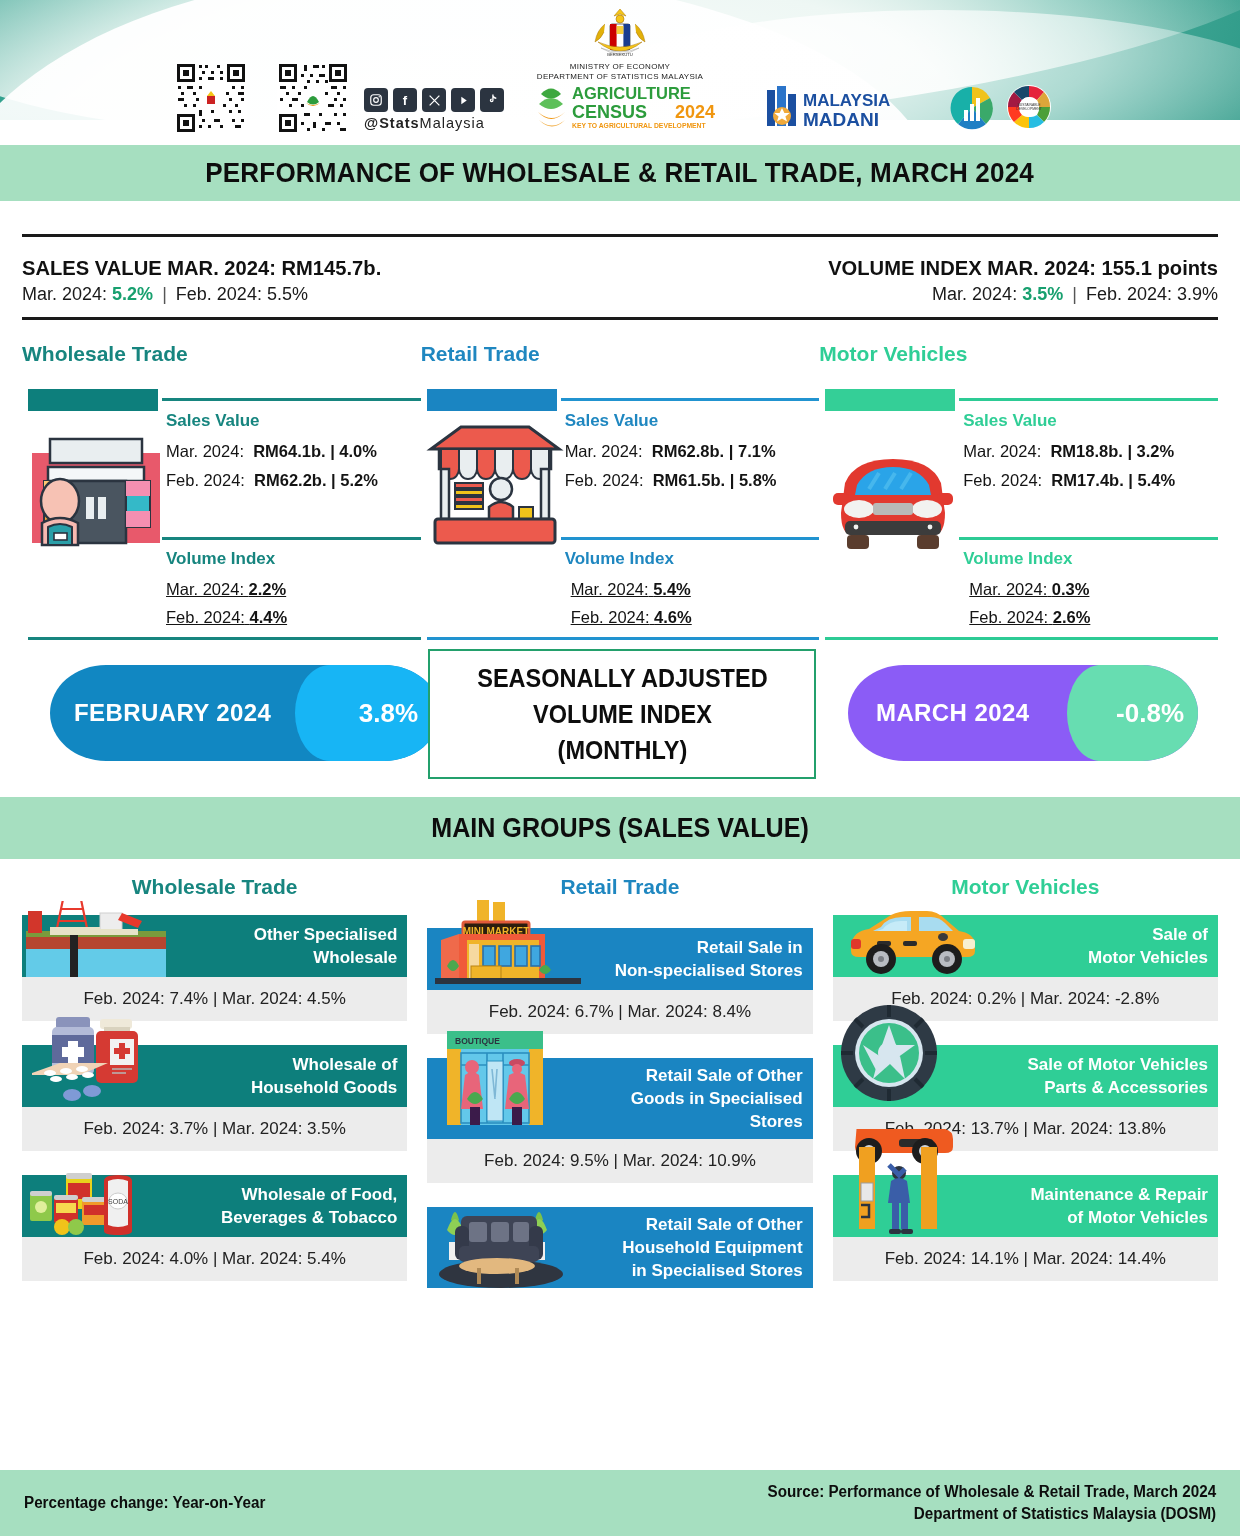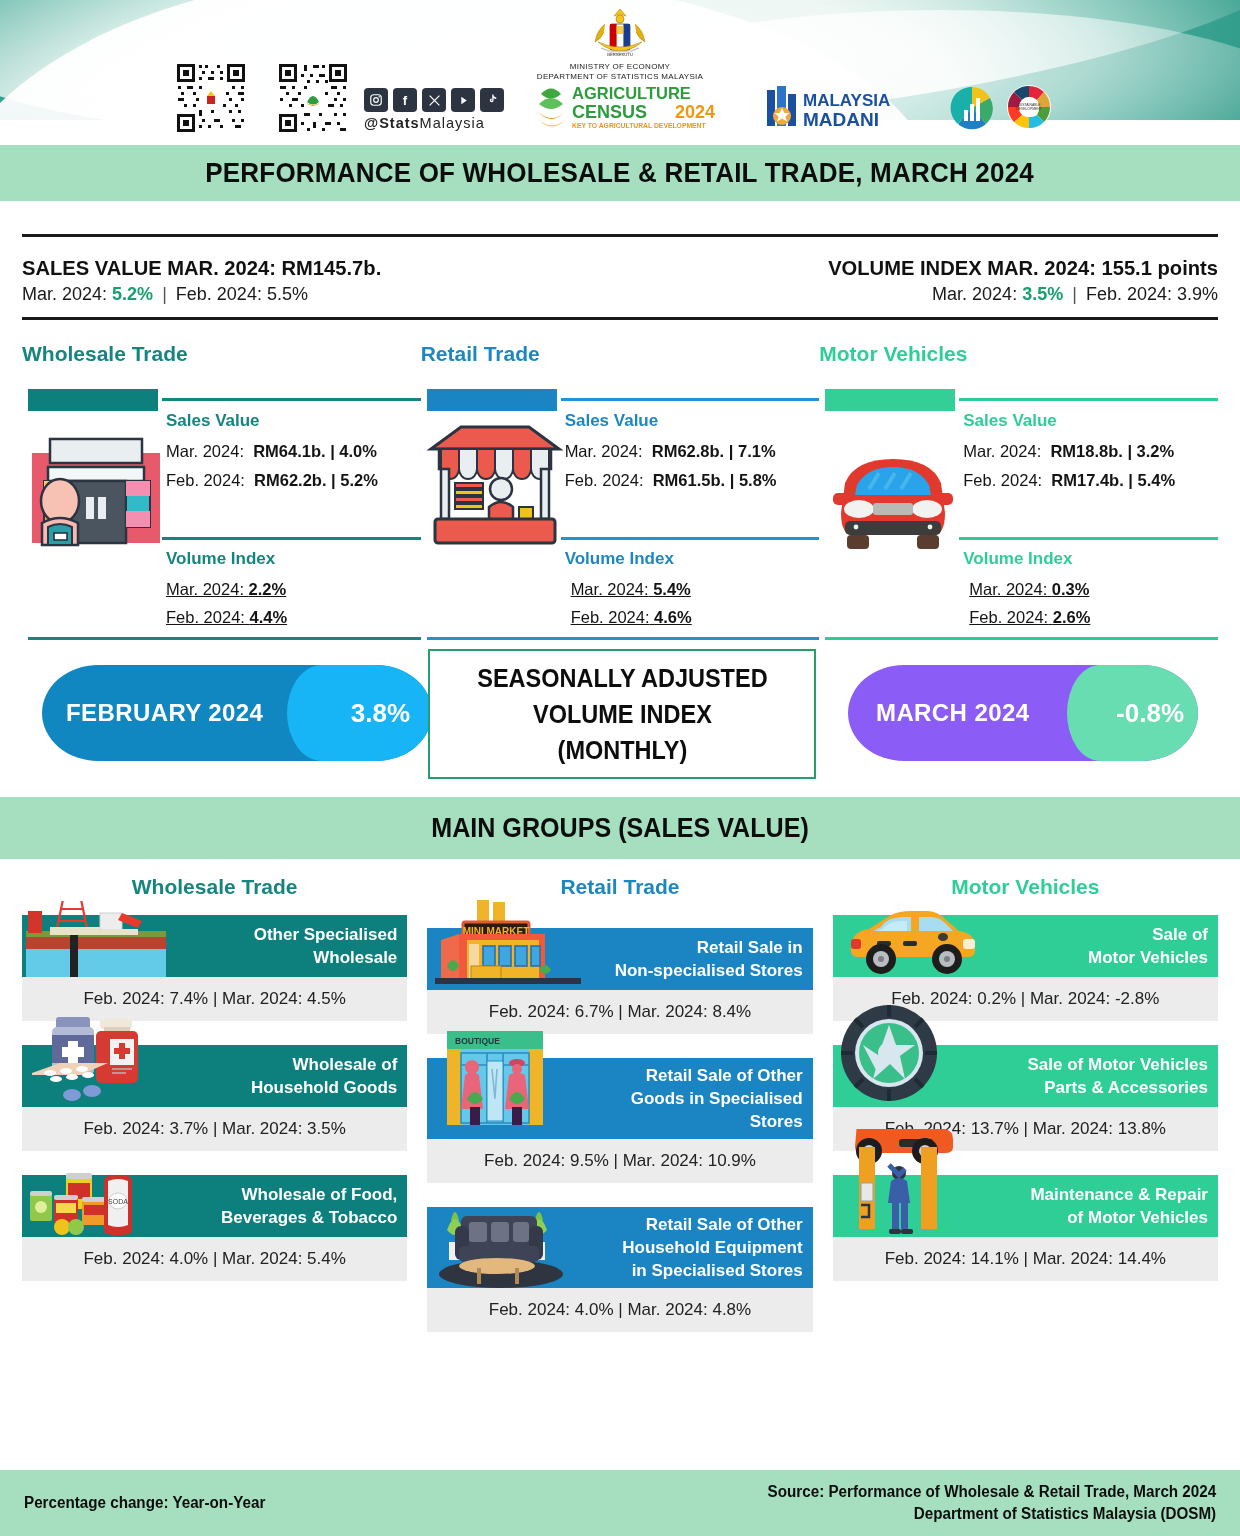--- a/index.html
+++ b/index.html
@@ -111,21 +111,21 @@
   .blk-vi { top:160px; }
   .blk-vi .ln { line-height:28px;text-decoration:underline; }
   .p-rt .blk-vi .ln, .p-mv .blk-vi .ln { margin-left:6px; }
 
   
   .sa { position:relative; margin-top:10px; height:130px; }
   .pill { position:absolute; top:16px; height:96px; border-radius:56px/48px; color:#fff;
           display:flex; align-items:center; }
   .pill .name { font-size:24px; font-weight:bold; letter-spacing:.4px; }
   .pill .val { font-size:26px; font-weight:bold; }
-  .pill-feb { left:42px; width:390px; background:#1187c2; }
+  .pill-feb { left:50px; width:390px; background:#1187c2; }
   .pill-feb .cap { position:absolute; right:0; top:0; width:110px; height:96px; background:#17b5f5;
                    border-radius:0 56px 56px 0 / 0 48px 48px 0; }
   .pill-feb .capl { position:absolute; right:75px; top:0; width:70px; height:96px; background:#17b5f5;
                     border-radius:50%; }
   .pill-feb .name { position:absolute; left:24px; }
   .pill-feb .val { position:absolute; right:22px; z-index:3; }
   .pill-mar { right:42px; width:350px; background:#8b5cf6; }
   .pill-mar .cap { position:absolute; right:0; top:0; width:100px; height:96px; background:#67ddb1;
                    border-radius:0 56px 56px 0 / 0 48px 48px 0; }
   .pill-mar .capl { position:absolute; right:65px; top:0; width:66px; height:96px; background:#67ddb1;
@@ -740,21 +740,20 @@
             <rect x="82" y="24" width="16" height="20" rx="3" fill="#6d7385"></rect>
             <rect x="28" y="48" width="80" height="16" rx="5" fill="#3e4455"></rect>
             <ellipse cx="66" cy="68" rx="38" ry="8" fill="#e2b87f"></ellipse>
             <rect x="46" y="70" width="4" height="16" fill="#b08a56"></rect>
             <rect x="84" y="70" width="4" height="16" fill="#b08a56"></rect>
           </svg>
           <div class="label">
             <span>Retail Sale of Other</span><br><span>Household Equipment</span><br><span>in Specialised Stores</span>
           </div>
         </div>
-        <div class="vals">Feb. 2024: 4.0% | Mar. 2024: 4.8%</div>
       </div>
     </div>
 
     <div class="mgcol c-mv">
       <div class="colhead">Motor Vehicles</div>
 
       <div class="card">
         <div class="bar">
           <svg class="cicon" width="156" height="74" viewBox="0 0 156 74">
             <path d="M14 42 q2 -14 18 -16 l22 -14 q8 -4 20 -4 h16 q10 0 18 8 l14 12 q14 2 16 12 l0 8 q0 6 -8 6 h-108 q-8 0 -8 -6z" fill="#f5a623"></path>

